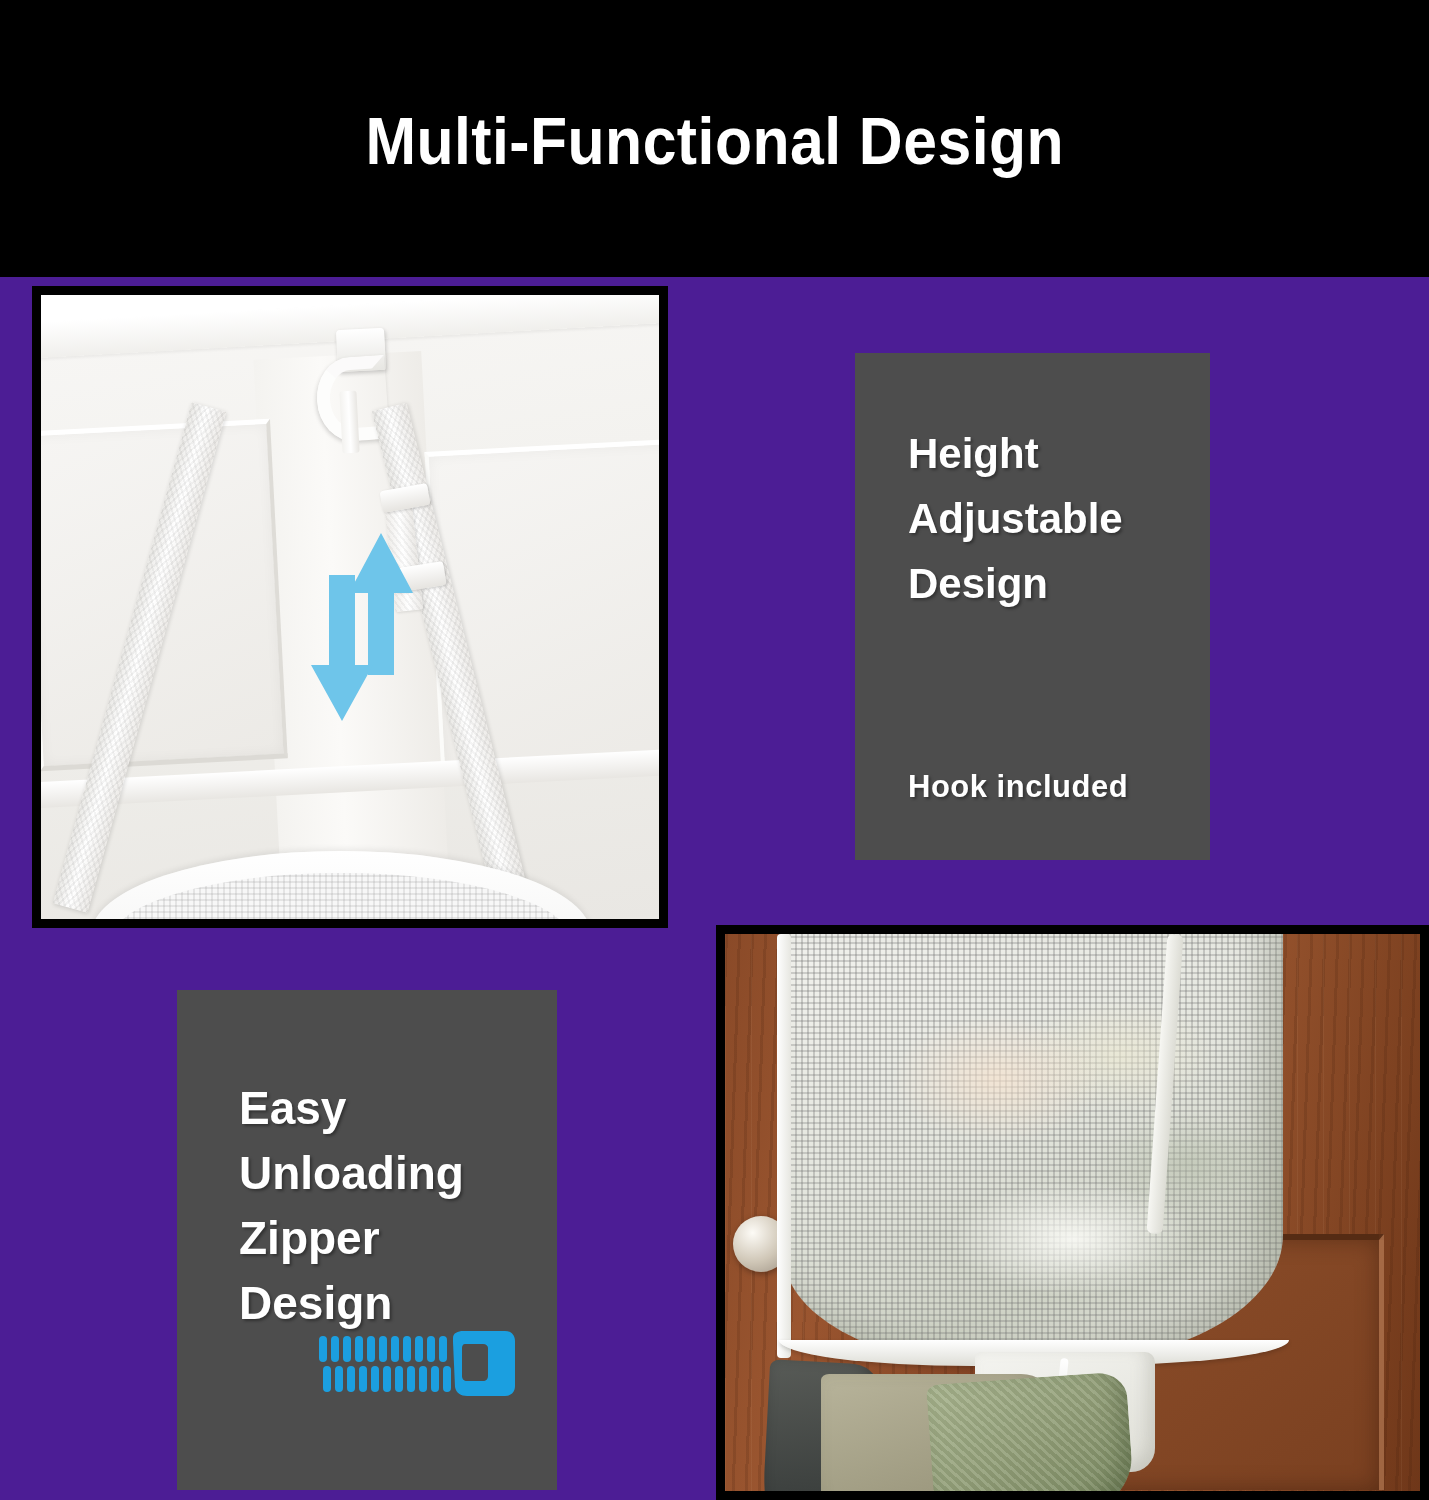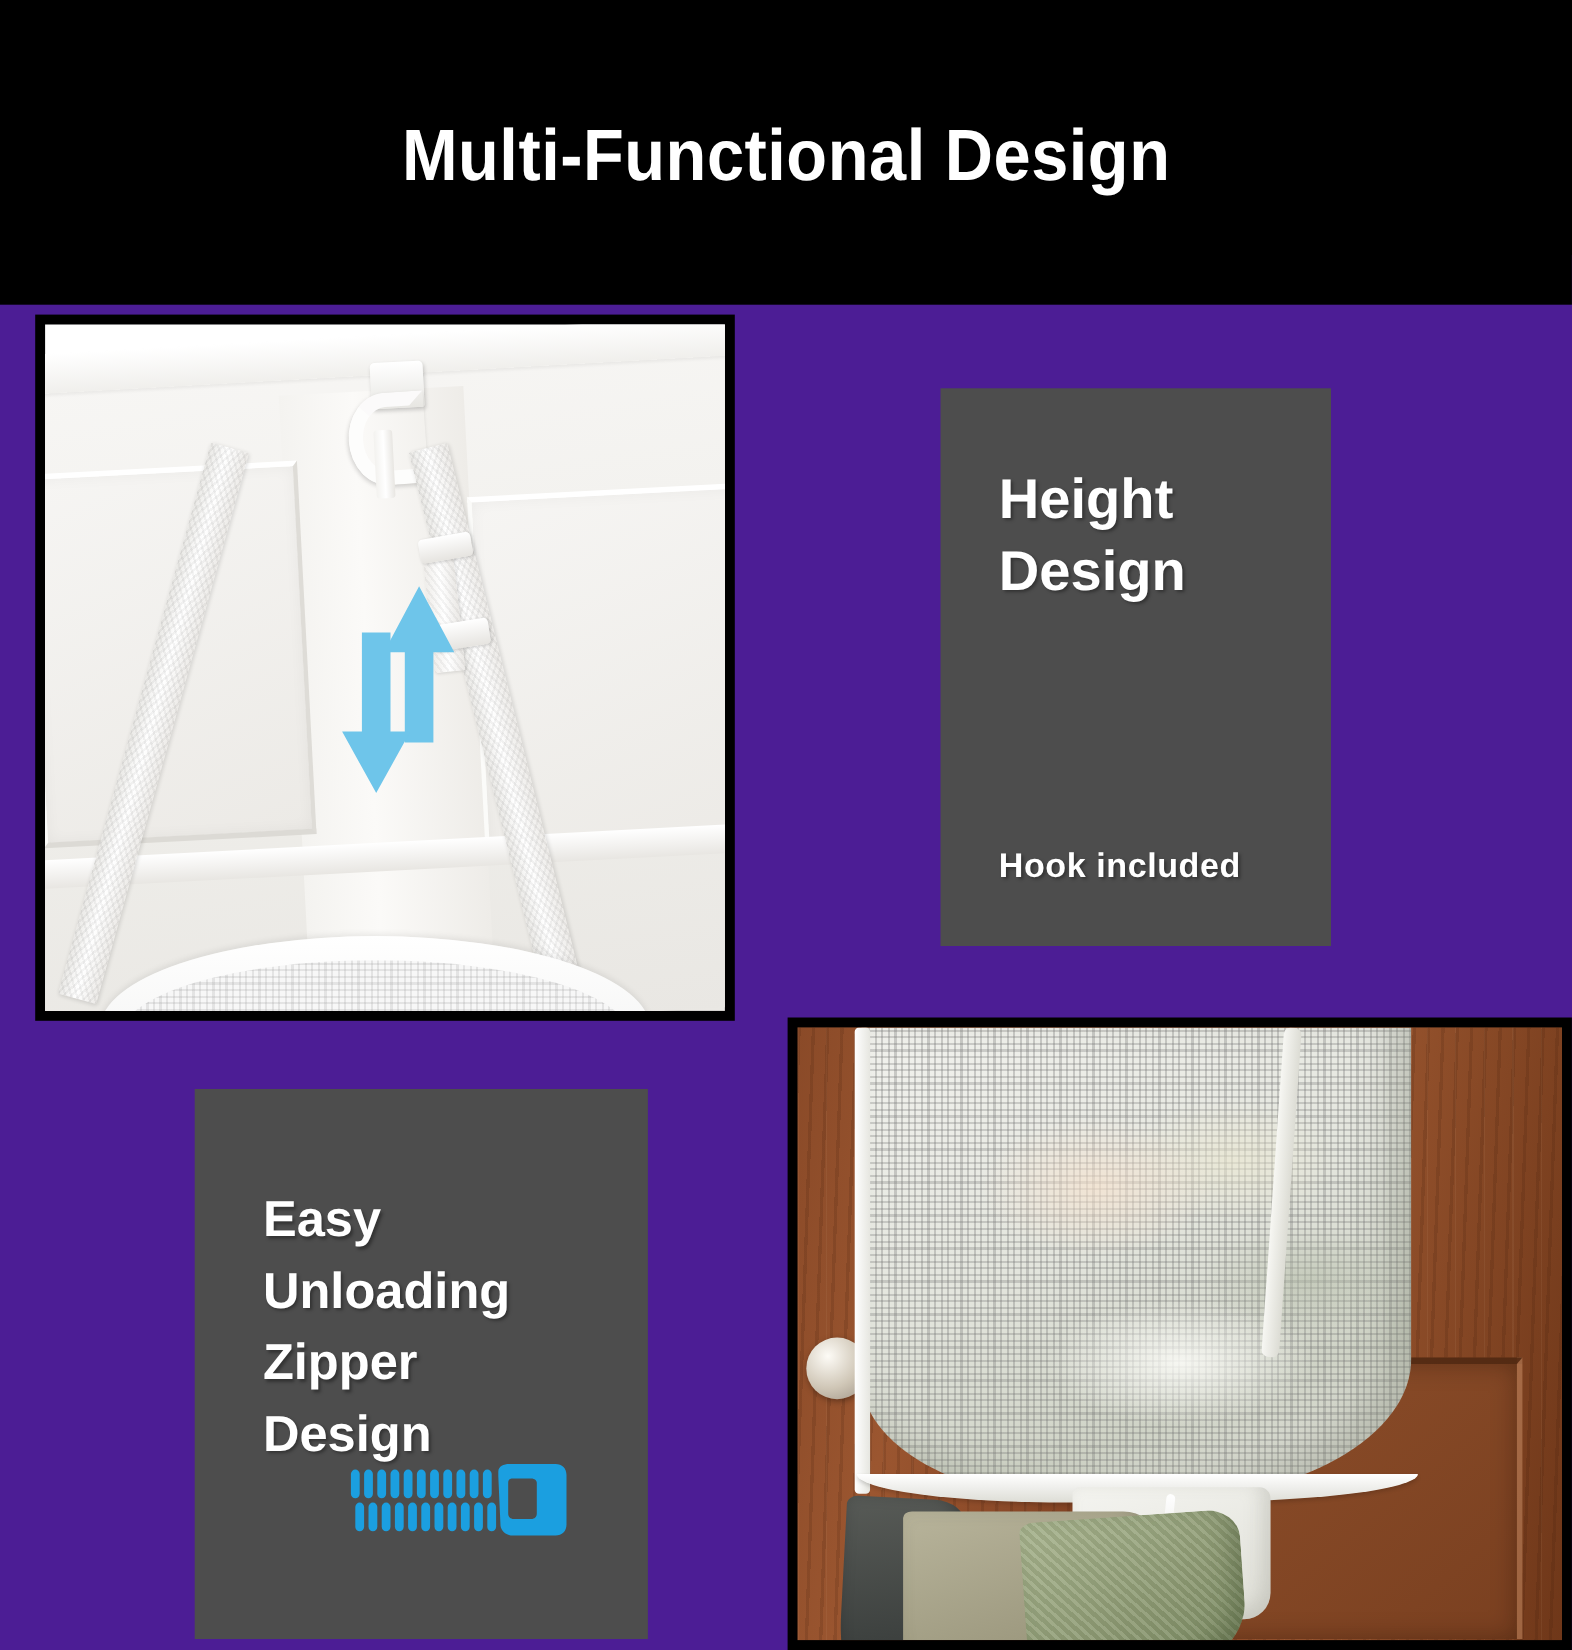--- a/index.html
+++ b/index.html
@@ -46,32 +46,32 @@
     position:absolute;
     background:#4d4d4d;
     box-sizing:border-box;
     overflow:hidden;
   }
 
   
   #card-straps{left:855px;top:353px;width:355px;height:507px;}
   #card-straps .lines{
     position:absolute;left:53px;top:68px;
-    font-size:51px;line-height:65px;
+    font-size:42px;line-height:65px;
   }
   #card-straps .lines div{color:#fff;font-weight:bold;text-shadow:2px 2px 3px rgba(0,0,0,.35);}
   #card-straps .sub{
     position:absolute;left:53px;top:414px;
     font-size:31px;line-height:40px;color:#fff;font-weight:bold;
     letter-spacing:0.5px;
     text-shadow:2px 2px 3px rgba(0,0,0,.35);
   }
 
   
-  #card-zipper{left:177px;top:990px;width:412px;height:500px;}
+  #card-zipper{left:177px;top:990px;width:380px;height:500px;}
   #card-zipper .lines{
     position:absolute;left:62px;top:86px;
     font-size:46px;line-height:65px;
   }
   #card-zipper .lines div{color:#fff;font-weight:bold;text-shadow:2px 2px 3px rgba(0,0,0,.35);}
   #card-zipper .zip-wrap{
     position:absolute;left:140px;top:340px;width:200px;height:70px;
   }
 
   
@@ -332,20 +332,21 @@
 
         <path d="M33 50 L46 50 L46 140 L64 140 L33 196 L2 140 L20 140 L20 50 Z" fill="#6ec5ea"></path>
       </svg>
 
     </div>
   </div>
 
   <div class="gray-card" id="card-straps">
     <div class="lines">
       <div>Height</div>
+      <div>Adjustable</div>
       <div>Design</div>
     </div>
     <div class="sub">Hook included</div>
   </div>
 
   <div class="gray-card" id="card-zipper">
     <div class="lines">
       <div>Easy</div>
       <div>Unloading</div>
       <div>Zipper</div>

